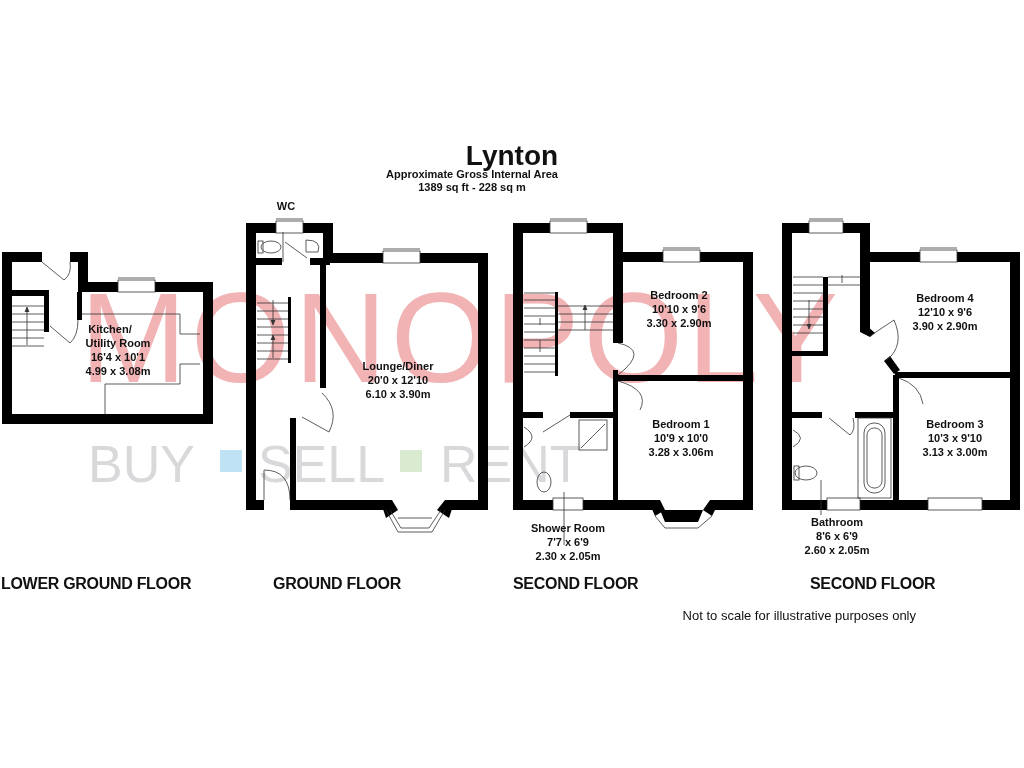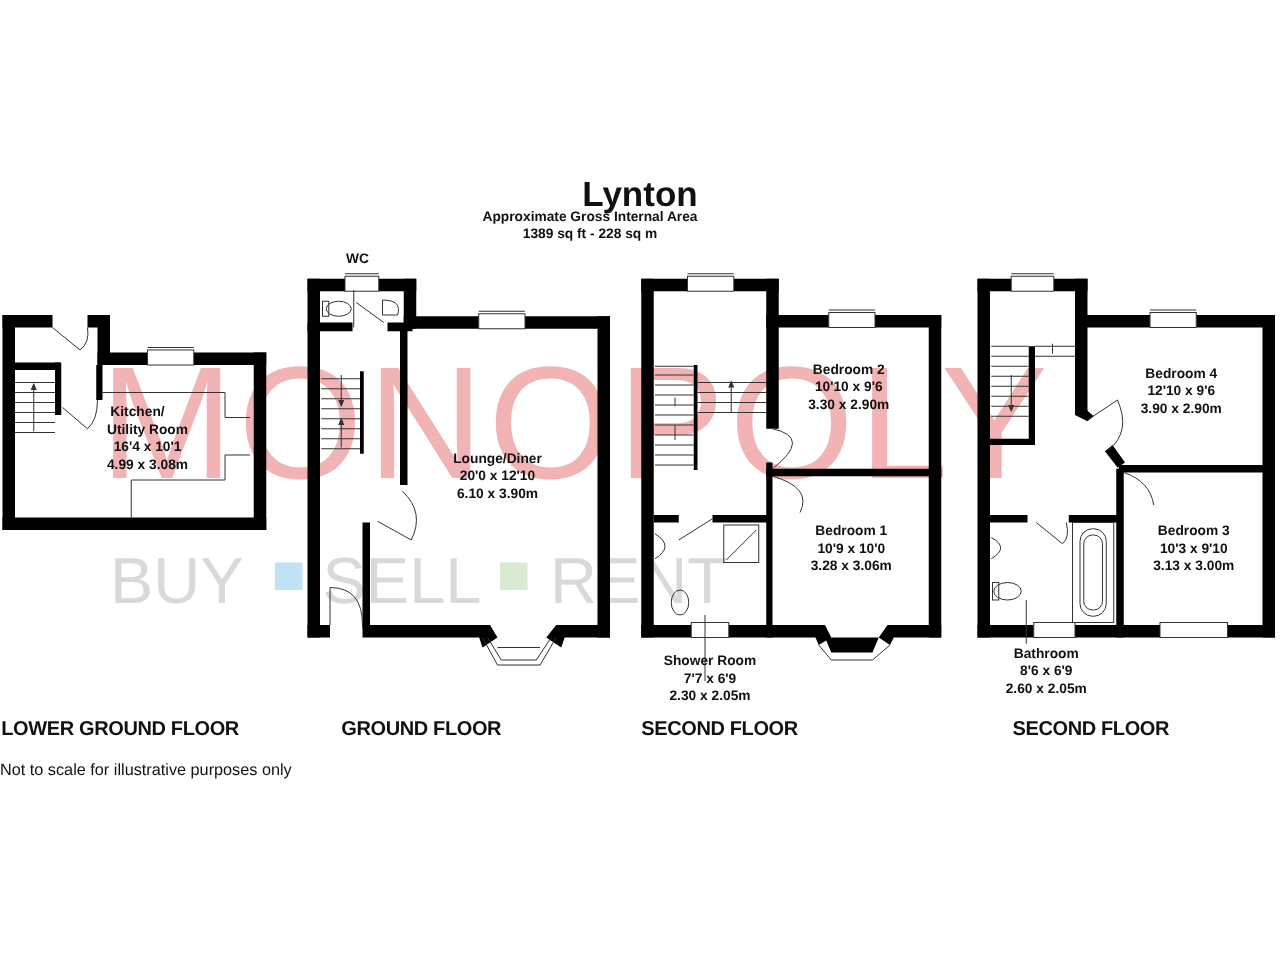--- a/index.html
+++ b/index.html
@@ -3,21 +3,21 @@
 <meta charset="utf-8">
 <style>
   html, body { margin: 0; padding: 0; background: #ffffff; }
   body { width: 1024px; height: 768px; position: relative; overflow: hidden; font-family: "Liberation Sans", sans-serif; }
   .title { position: absolute; left: 0; width: 1024px; top: 140px; text-align: center; font-weight: bold; font-size: 28px; color: #111; }
   .subtitle { position: absolute; left: 0; width: 944px; text-align: center; font-weight: bold; font-size: 11px; color: #111; }
   .sub1 { top: 168px; }
   .sub2 { top: 181px; }
   svg.plan { position: absolute; left: 0; top: 0; }
   .floor-label { position: absolute; top: 575px; font-weight: bold; font-size: 16px; color: #111; letter-spacing: -0.3px; }
-  .disclaimer { position: absolute; top: 608px; left: 0; width: 916px; text-align: left; font-size: 13px; color: #111; }
+  .disclaimer { position: absolute; top: 608px; left: 0; width: 916px; text-align: right; font-size: 13px; color: #111; }
   .room-label { font-family: "Liberation Sans", sans-serif; font-weight: bold; font-size: 11px; fill: #111; text-anchor: middle; }
   .wm-red { font-family: "Liberation Sans", sans-serif; font-size: 128px; fill: #f2b3b5; letter-spacing: 4px; }
   .wm-grey { font-family: "Liberation Sans", sans-serif; font-size: 52px; fill: #d9d9dc; }
 </style>
 </head>
 <body>
 
 <div class="title">Lynton</div>
 <div class="subtitle sub1">Approximate Gross Internal Area</div>
 <div class="subtitle sub2">1389 sq ft - 228 sq m</div>

